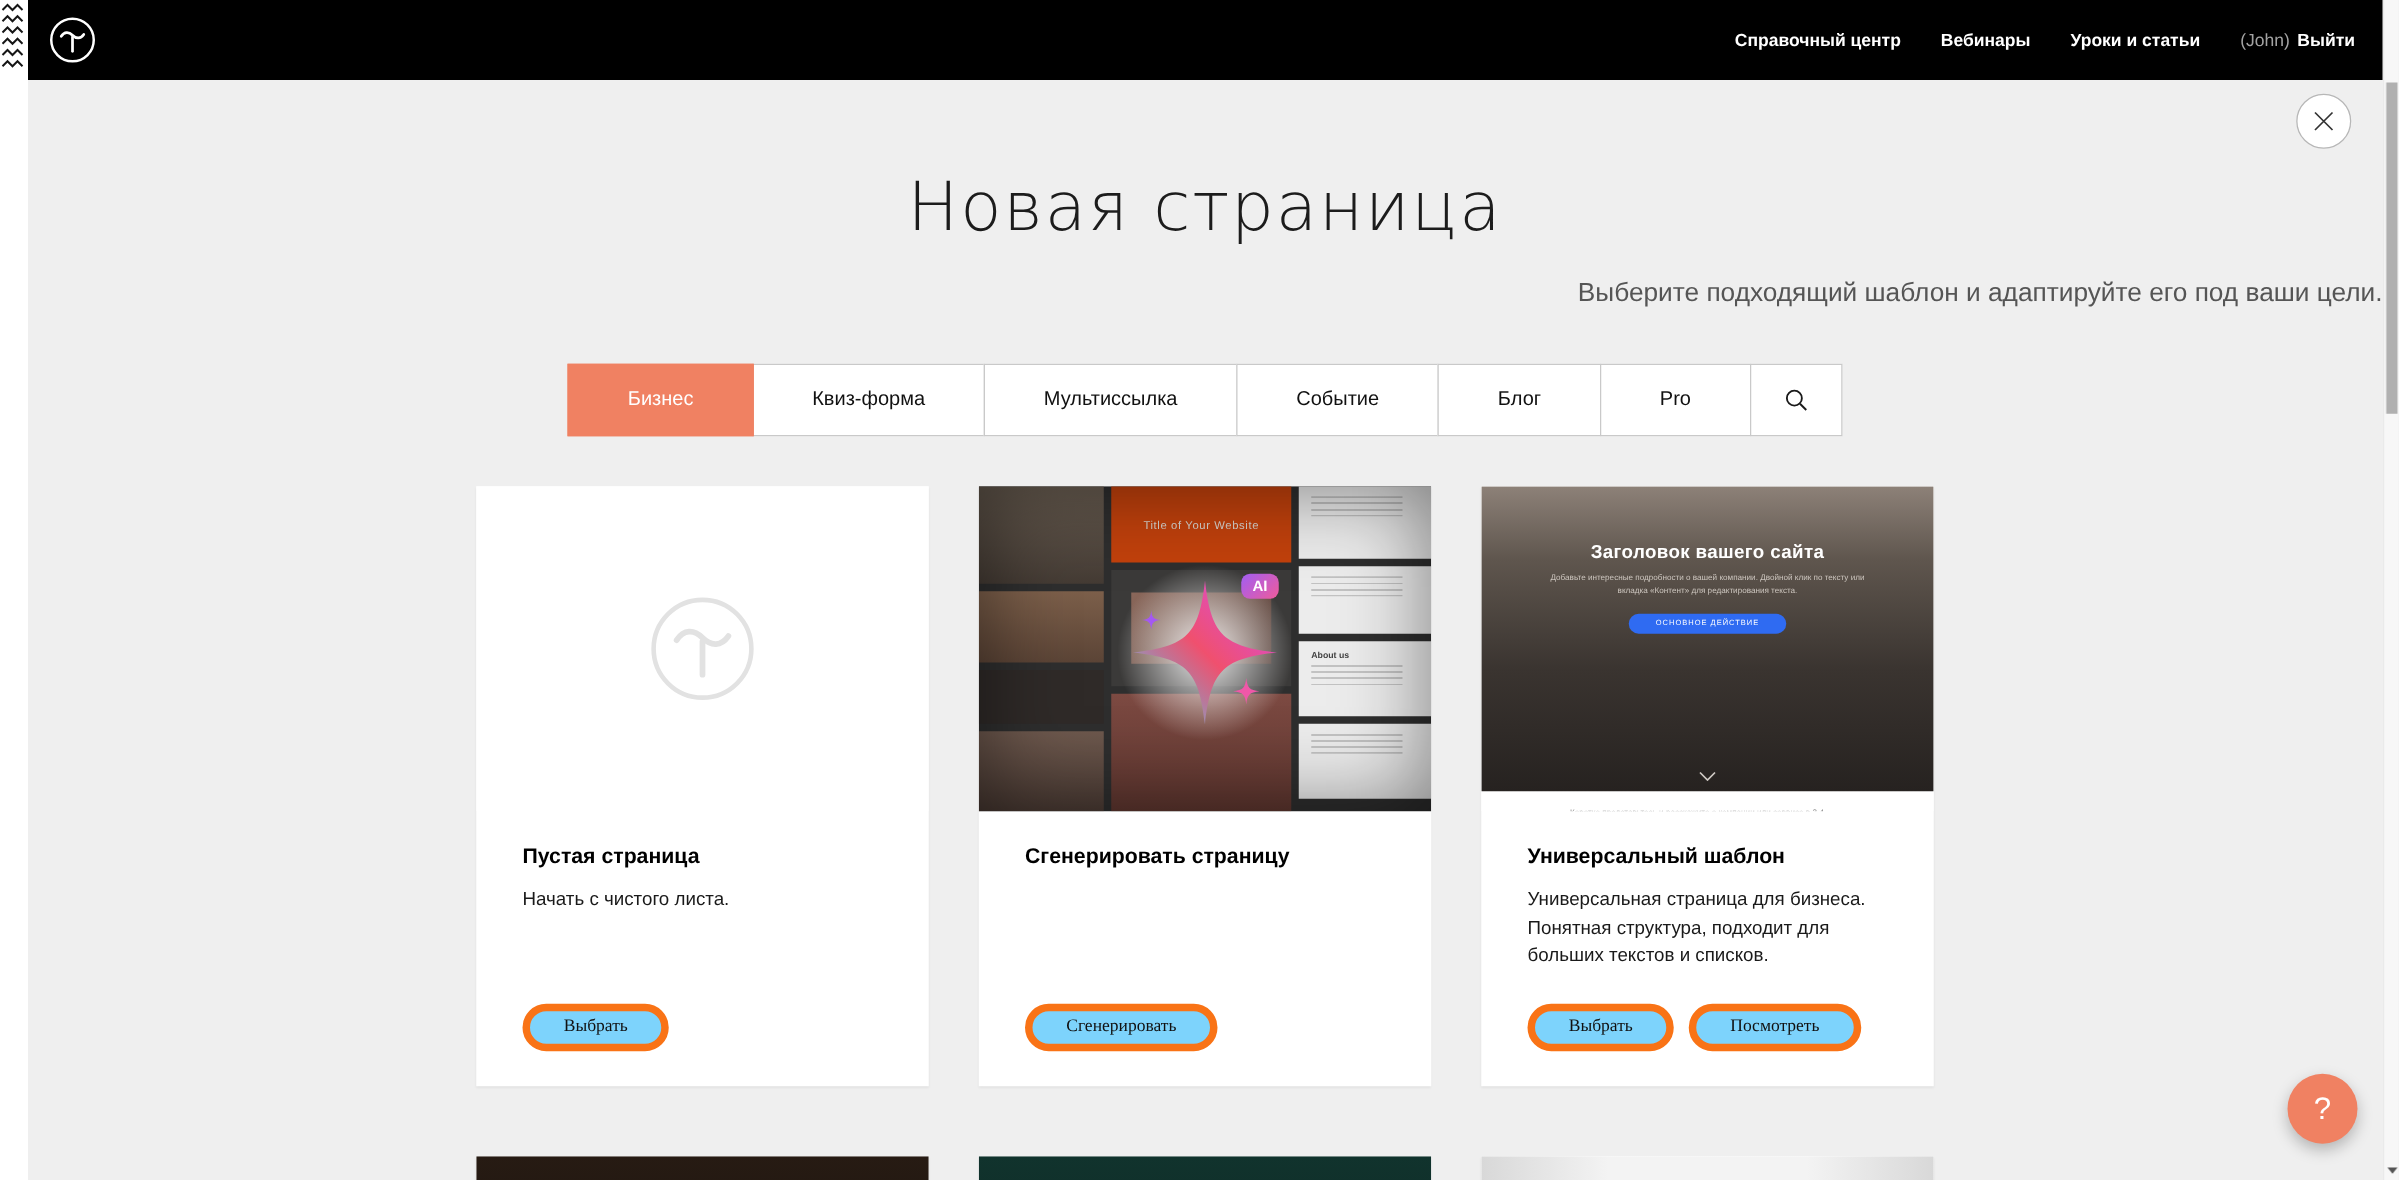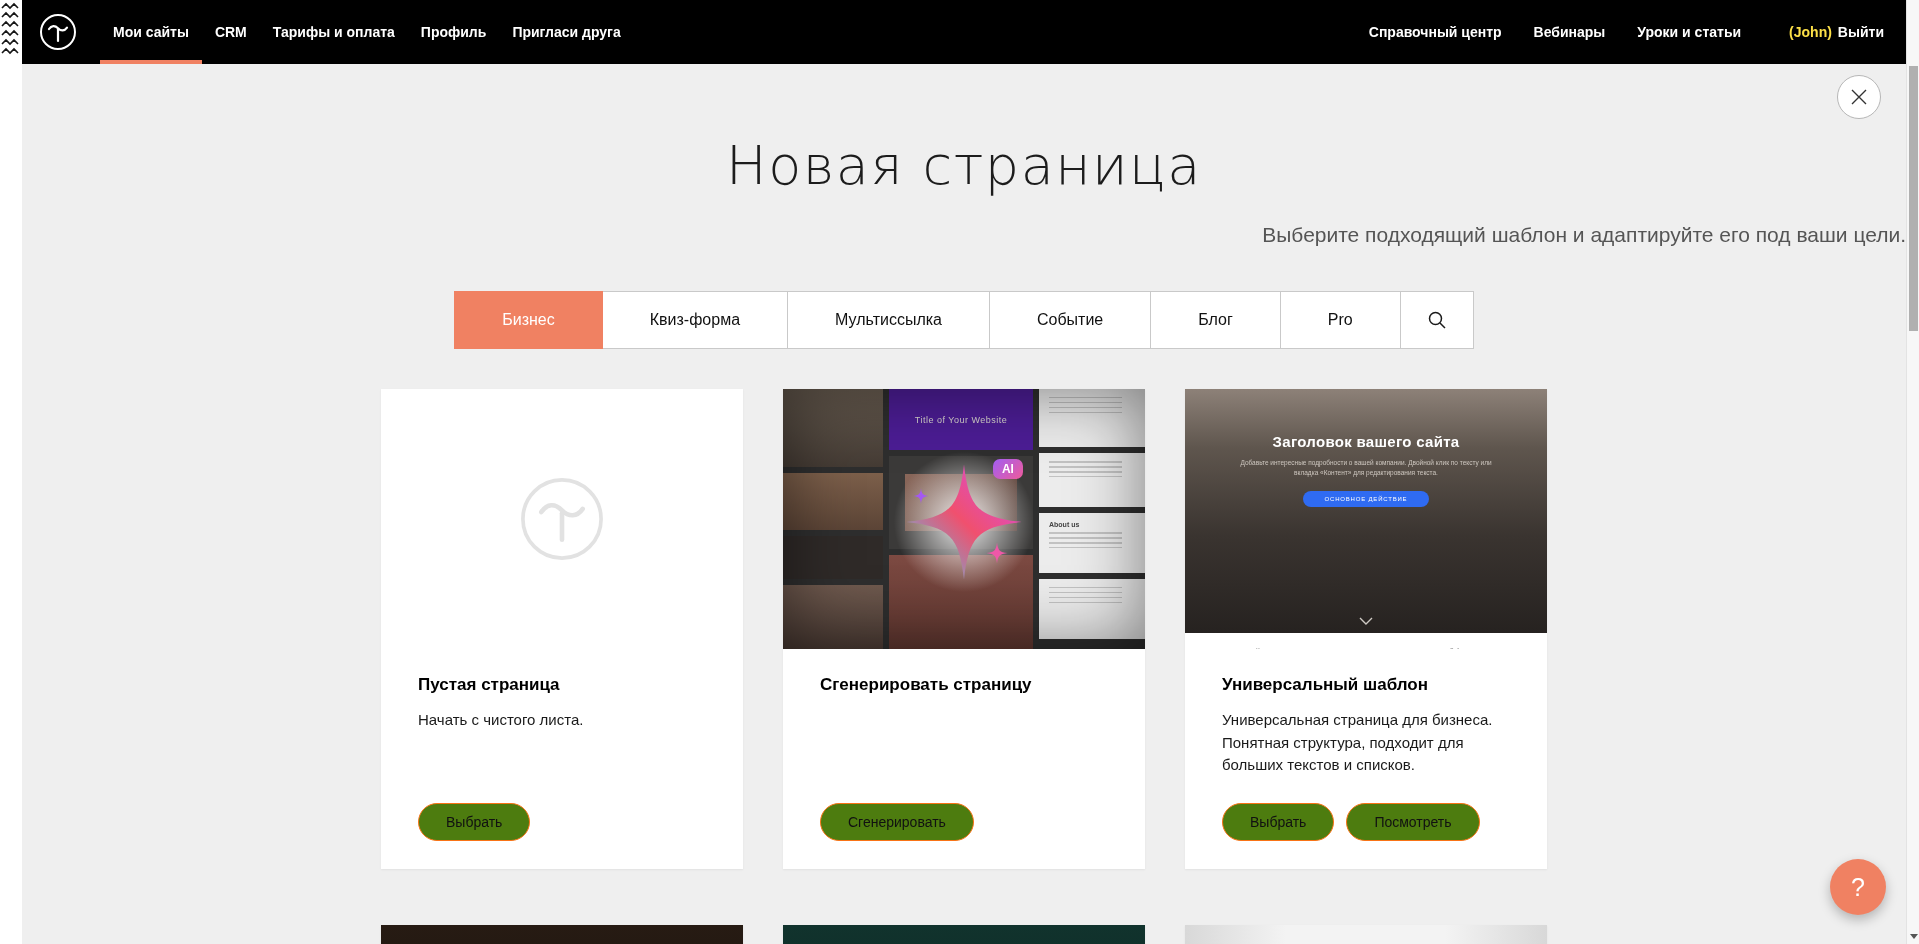--- a/index.html
+++ b/index.html
@@ -25,21 +25,21 @@
 
   
   .navbar{height:64px;background:#000;display:flex;align-items:center;padding:0 20px 0 16px;color:#fff;}
   .logo{width:40px;height:40px;margin-right:22px;color:#fff;flex:0 0 auto;display:flex;}
   .nav-left{display:flex;align-items:center;height:64px;}
   .nav-item{display:flex;align-items:center;height:64px;padding:0 13px;font-size:14px;font-weight:700;color:#fff;text-decoration:none;position:relative;cursor:pointer;white-space:nowrap;}
   .nav-item.active::after{content:"";position:absolute;left:0;right:0;bottom:0;height:4px;background:var(--accent);}
   .nav-right{margin-left:auto;display:flex;align-items:center;gap:4px;}
   .nav-right .nav-item{padding:0 14px;}
   .user-group{display:flex;align-items:center;height:64px;padding:0 2px 0 14px;font-size:14px;font-weight:700;white-space:nowrap;}
-  .user-name{color:#fde047;margin-right:6px;font-weight:700;margin-left:16px;}
+  .user-name{color:#a3a3a3;margin-right:6px;font-weight:400;}
   .logout{color:#fff;cursor:pointer;}
 
   
   .page-title{margin-top:70px;text-align:center;font-family:"DejaVu Sans",sans-serif;font-weight:200;font-size:54px;letter-spacing:1.5px;color:#1c1c1c;}
   .page-subtitle{margin-top:26px;text-align:right;font-size:21px;font-weight:300;color:#555;}
 
   .close-btn{position:absolute;top:75px;right:25px;width:44px;height:44px;border-radius:50%;background:#fff;border:1px solid #b7b7b7;display:flex;align-items:center;justify-content:center;cursor:pointer;}
 
   
   .tabs{margin-top:44px;display:flex;justify-content:center;}
@@ -49,38 +49,38 @@
   .tab.search{width:74px;padding:0;}
 
   
   .cards-grid{width:1166px;margin:40px auto 0;display:grid;grid-template-columns:repeat(3,362px);column-gap:40px;row-gap:56px;grid-auto-rows:480px;}
   .card{background:#fff;box-shadow:0 1px 2px rgba(0,0,0,0.06);display:flex;flex-direction:column;overflow:hidden;}
   .card-image{height:260px;position:relative;overflow:hidden;flex:0 0 auto;}
   .card-body{flex:1;padding:26px 24px 28px;display:flex;flex-direction:column;margin-left:13px;}
   .card-title{font-size:17px;font-weight:700;color:#000;}
   .card-desc{margin-top:14px;font-size:15px;line-height:1.5;color:#1a1a1a;max-width:300px;}
   .card-buttons{margin-top:auto;display:flex;gap:12px;}
-  .pill{height:38px;padding:0 27px;border:1px solid #f97316;border-radius:19px;background:#4d7c0f;font-size:14px;color:#111;display:flex;align-items:center;cursor:pointer;font-family:Liberation Sans, sans-serif;}
+  .pill{height:38px;padding:0 27px;border:6px solid #f97316;border-radius:19px;background:#7dd3fc;font-size:14px;color:#111;display:flex;align-items:center;cursor:pointer;font-family:Liberation Serif, serif;}
 
   
   .blank-image{display:flex;align-items:center;justify-content:center;background:#fff;}
   .blank-logo{width:92px;height:92px;color:#e2e2e2;}
 
   
   .mosaic{background:#2e2e2e;display:flex;gap:6px;}
   .mosaic .col{display:flex;flex-direction:column;gap:6px;}
   .mosaic .col1{width:100px;}
   .mosaic .col2{width:144px;}
   .mosaic .col3{flex:1;}
   .tile{width:100%;}
   .tile-photo1{height:86px;background:linear-gradient(180deg,#6a5e52,#443b34);}
   .tile-photo2{height:62px;background:linear-gradient(180deg,#7c5f4a,#5b4436);}
   .tile-photo3{height:48px;background:#2f2a28;}
   .tile-photo4{height:70px;background:linear-gradient(180deg,#6d584d,#4c3c35);}
-  .tile-title{height:62px;background:#4c1d95;display:flex;align-items:center;justify-content:center;}
+  .tile-title{height:62px;background:#c2410c;display:flex;align-items:center;justify-content:center;}
   .tile-title span{font-size:9px;color:#d8d4cf;letter-spacing:.5px;}
   .tile-center{height:94px;background:#3b3a39;display:flex;align-items:center;justify-content:center;}
   .tile-center .ph{width:78%;height:62%;background:linear-gradient(135deg,#8a675a,#553f38);}
   .tile-red{height:96px;background:linear-gradient(180deg,#7d4a42,#5e362f);}
   .tile-light{background:#ececec;padding:8px 10px;}
   .tile-l1{height:58px;}
   .tile-l2{height:54px;}
   .tile-l3{height:60px;}
   .tile-l4{height:60px;}
   .tiny-label{font-size:7px;font-weight:700;color:#444;margin-bottom:4px;display:block;}
@@ -140,27 +140,20 @@
 <div class="main">
 
   <nav class="navbar">
     <div class="logo">
       <svg width="40" height="40" viewBox="0 0 40 40">
         <circle cx="20" cy="20" r="17" stroke="#fff" stroke-width="2" fill="none"></circle>
         <path d="M11 17 C13.5 13.2 17 13.2 20 16.2 C23 19.2 26.5 19.2 29 15.6" stroke="#fff" stroke-width="2.2" fill="none" stroke-linecap="round"></path>
         <path d="M20 17.5 L20 29" stroke="#fff" stroke-width="2.2" stroke-linecap="round"></path>
       </svg>
     </div>
-    <div class="nav-left">
-      <a class="nav-item active">Мои сайты</a>
-      <a class="nav-item">CRM</a>
-      <a class="nav-item">Тарифы и оплата</a>
-      <a class="nav-item">Профиль</a>
-      <a class="nav-item">Пригласи друга</a>
-    </div>
     <div class="nav-right">
       <a class="nav-item">Справочный центр</a>
       <a class="nav-item">Вебинары</a>
       <a class="nav-item">Уроки и статьи</a>
       <span class="user-group">
         <span class="user-name">(John)</span>
         <a class="logout">Выйти</a>
       </span>
     </div>
   </nav>

